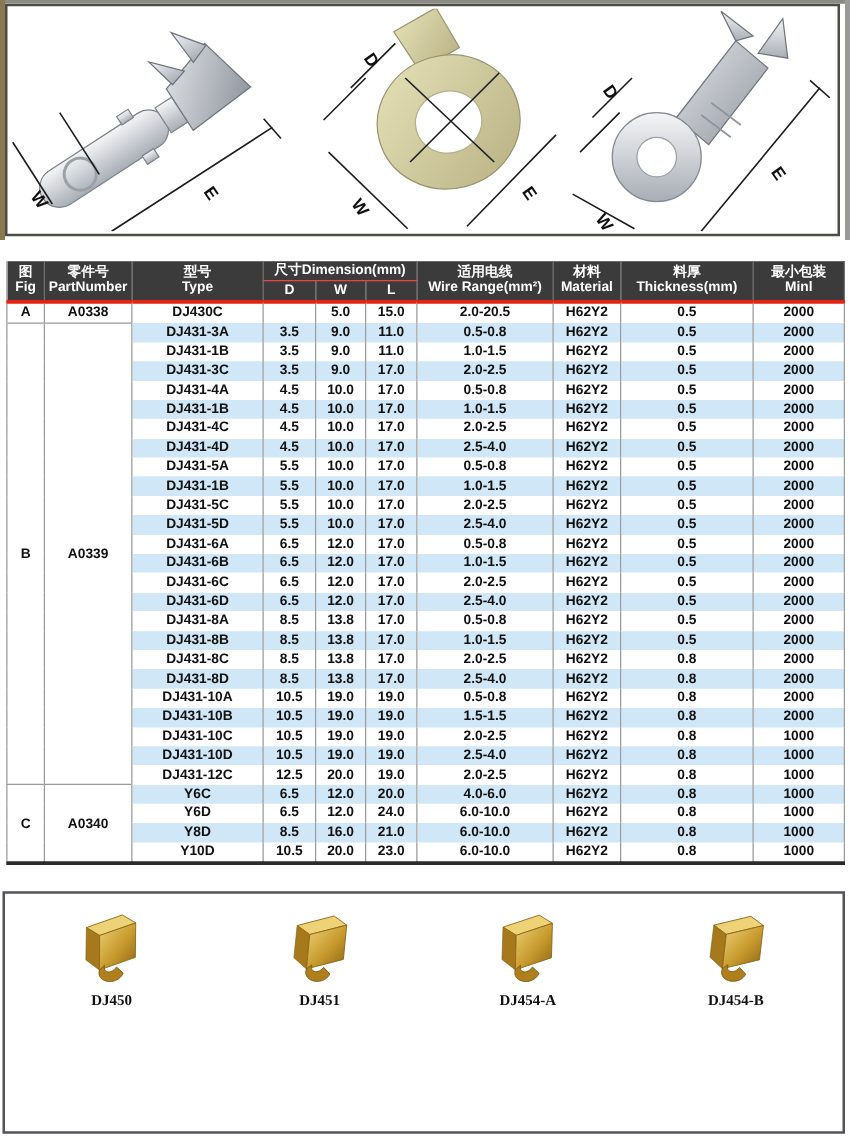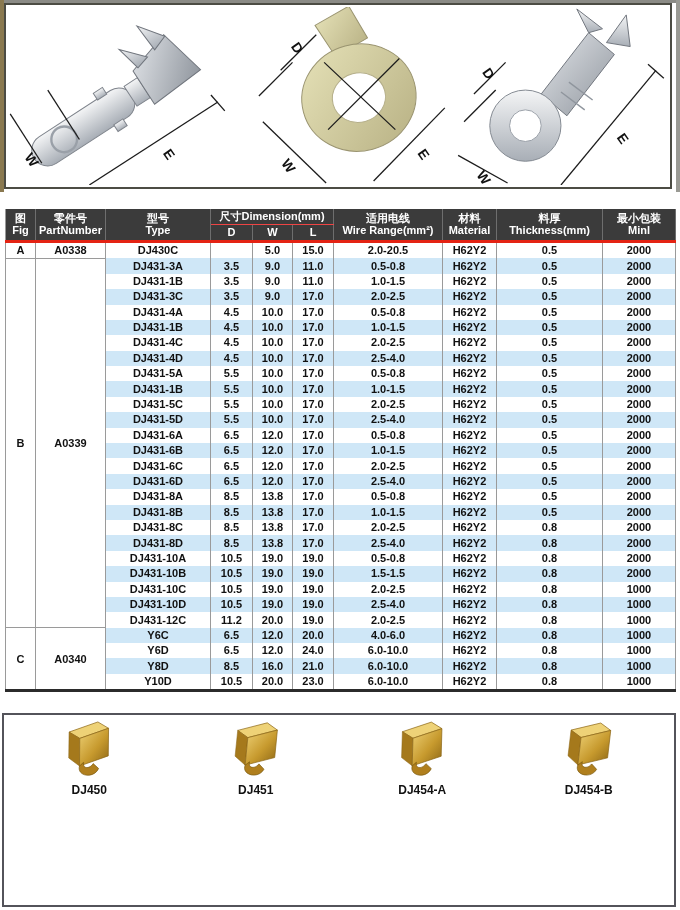--- a/index.html
+++ b/index.html
@@ -45,21 +45,21 @@
   }
   td.mcell.divide{border-top:1.5px solid var(--grid);}
   tr.alt td.dcell{background:var(--alt);}
 
   .bottom-box{
     position:absolute;left:2px;top:713px;width:674px;height:194px;box-sizing:border-box;
     border:2px solid #53535a;background:#fff;
     display:grid;grid-template-columns:repeat(4,1fr);grid-template-rows:1fr 1fr;
     padding:4px 2px;
   }
-  .bcell{display:flex;flex-direction:column;align-items:center;padding-bottom:2px;}
+  .bcell{display:flex;flex-direction:column;align-items:center;justify-content:flex-end;padding-bottom:2px;font-family:Liberation Serif, serif;}
   .bcell svg{height:62px;width:78px;}
   .blabel{font-size:12px;font-weight:bold;color:#111;margin-top:2px;white-space:nowrap;}
   .hidden-defs{position:absolute;width:0;height:0;}
 </style>
 </head>
 <body>
 
 <svg class="hidden-defs" aria-hidden="true">
   <defs>
     <linearGradient id="silver" x1="0" y1="0" x2="0" y2="1">
@@ -443,21 +443,21 @@
           <td class="dcell">10.5</td>
           <td class="dcell">19.0</td>
           <td class="dcell">19.0</td>
           <td class="dcell">2.5-4.0</td>
           <td class="dcell">H62Y2</td>
           <td class="dcell">0.8</td>
           <td class="dcell">1000</td>
         </tr>
         <tr>
           <td class="dcell">DJ431-12C</td>
-          <td class="dcell">11.2</td>
+          <td class="dcell">12.5</td>
           <td class="dcell">20.0</td>
           <td class="dcell">19.0</td>
           <td class="dcell">2.0-2.5</td>
           <td class="dcell">H62Y2</td>
           <td class="dcell">0.8</td>
           <td class="dcell">1000</td>
         </tr>
         <tr class="alt">
           <td rowspan="4" class="mcell divide">C</td>
           <td rowspan="4" class="mcell divide">A0340</td>

